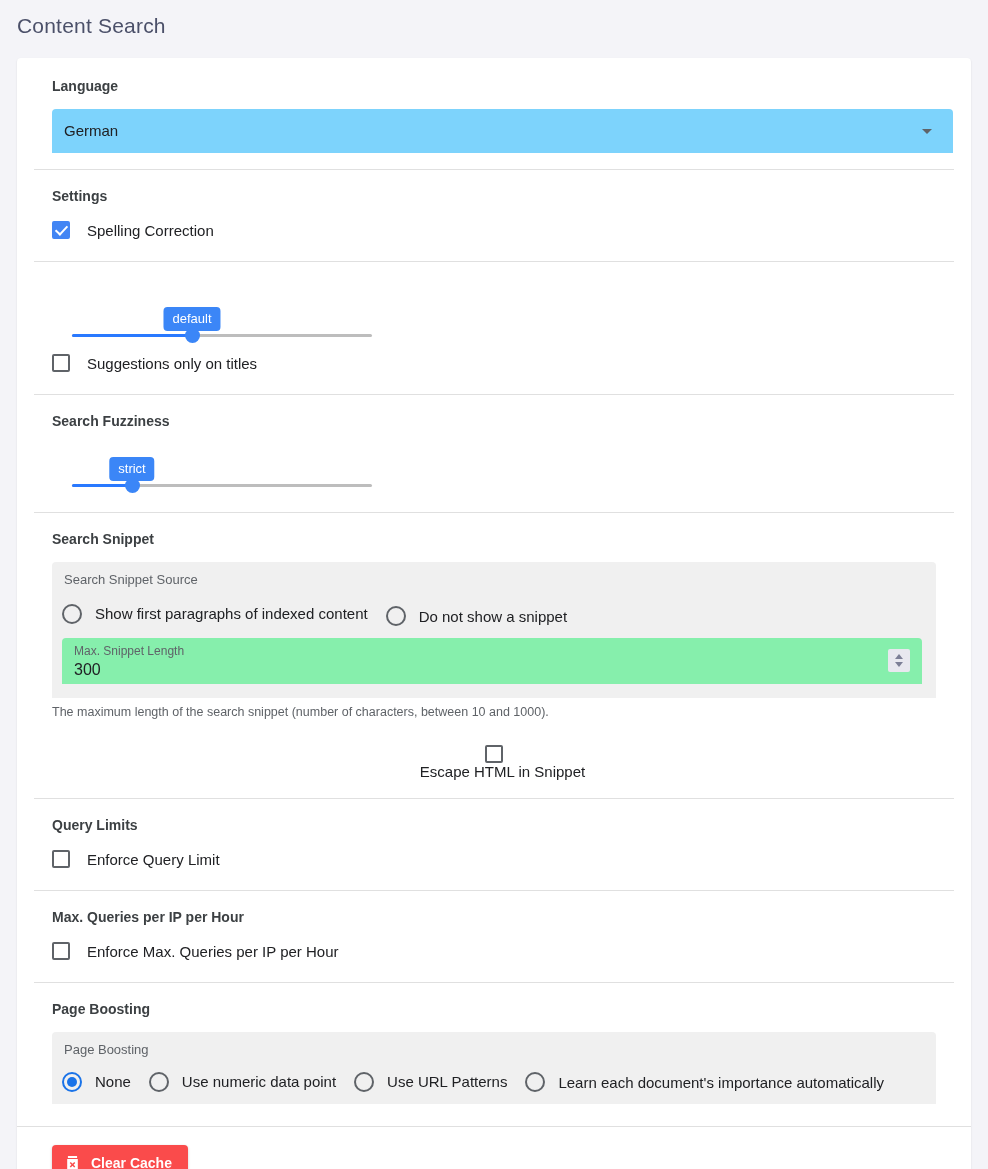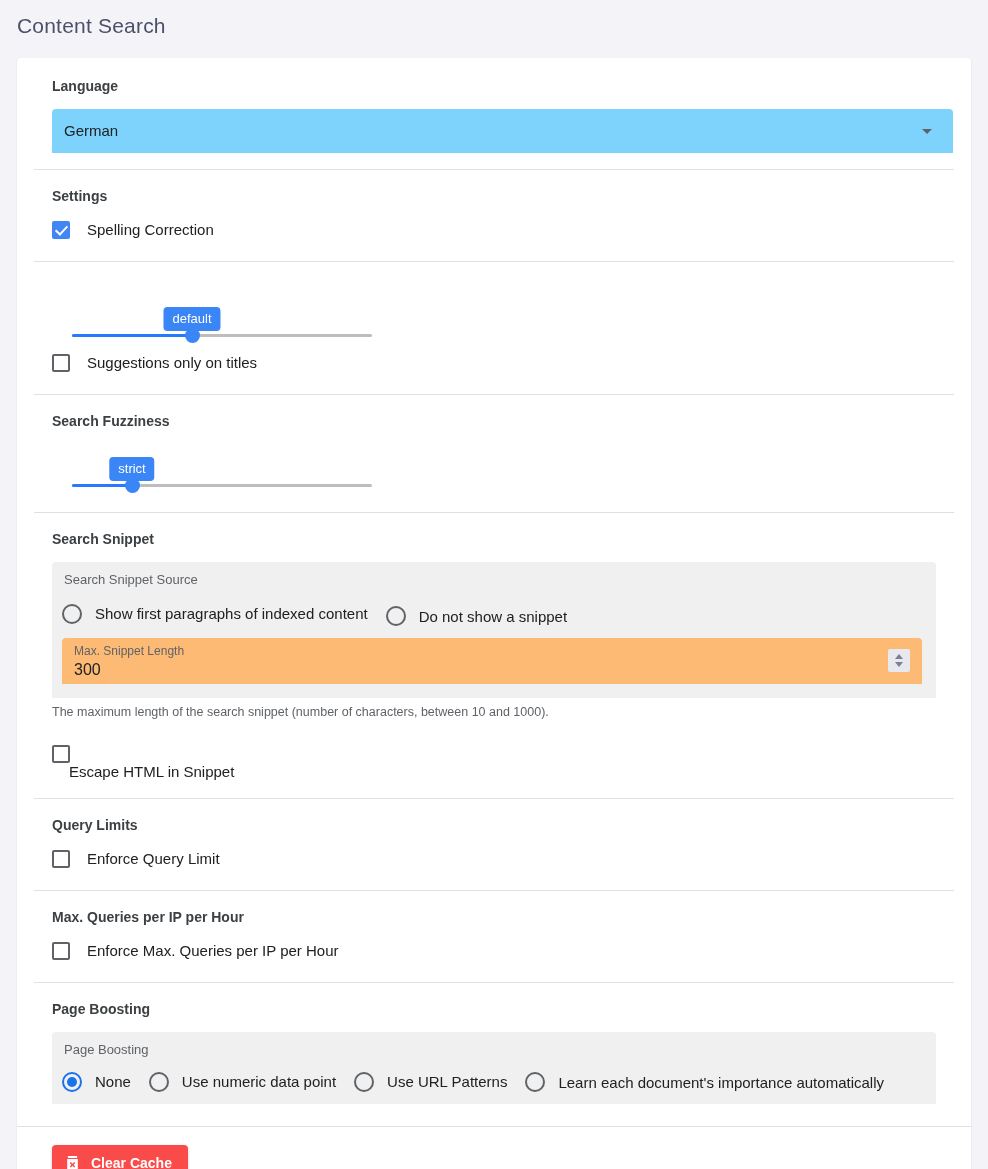--- a/index.html
+++ b/index.html
@@ -70,21 +70,21 @@
     right: 21px; top: 20px;
     width: 0; height: 0;
     border-left: 5px solid transparent;
     border-right: 5px solid transparent;
     border-top: 5px solid #5f6368;
   }
 
   
   .check-row {
     display: flex;
-    align-items: flex-start;
+    align-items: center;
     margin-top: 16px;
     cursor: pointer;
   }
   .cb {
     width: 18px; height: 18px;
     border: 2px solid #5f6368;
     border-radius: 2px;
     background: #fff;
     flex: 0 0 auto;
     position: relative;
@@ -199,21 +199,21 @@
   .radio-label {
     margin-left: 13px;
     font-size: 15px;
     color: #202124;
     white-space: nowrap;
   }
 
   
   .numfield {
     margin-top: 12px;
-    background: #fdba74;
+    background: #86efac;
     border-radius: 4px 4px 0 0;
     height: 46px;
     position: relative;
     padding: 6px 12px 0 12px;
   }
   .numfield-caption {
     font-size: 12px;
     color: #5f6368;
     line-height: 14px;
   }

